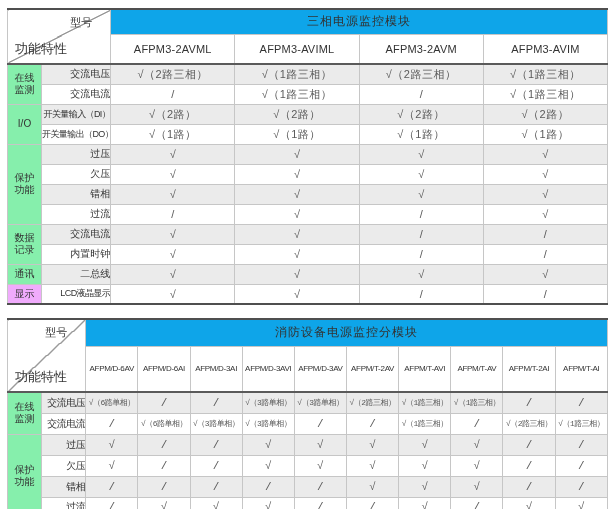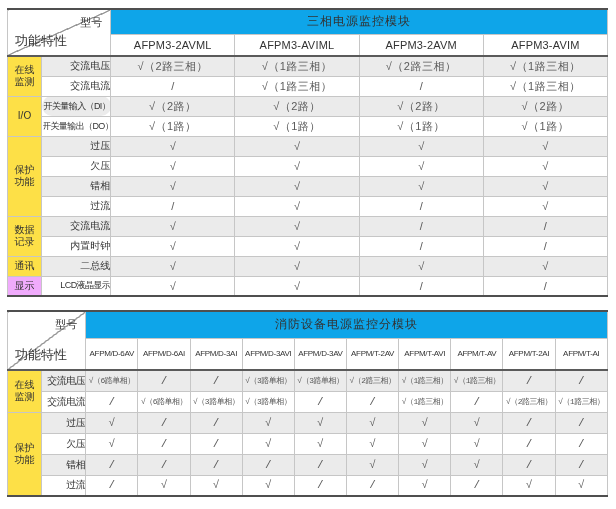--- a/index.html
+++ b/index.html
@@ -30,67 +30,67 @@
     background: #fff;
     overflow: hidden;
   }
 
   
   .t1 col.cg { width: 34px; } .t1 col.cl { width: 69px; } .t1 col.cv { width: 124px; }
   .t2 col.cg { width: 34px; } .t2 col.cl { width: 44px; } .t2 col.cv { width: 52px; }
 
   
   .t1 thead tr.title-row  { height: 25px; }
-  .t1 thead tr.model-row  { height: 22px; }
+  .t1 thead tr.model-row  { height: 30px; }
   .t1 tbody tr            { height: 20px; }
   .t2 thead tr.title-row  { height: 27px; }
-  .t2 thead tr.model-row  { height: 32px; }
+  .t2 thead tr.model-row  { height: 46px; }
   .t2 tbody tr            { height: 21px; }
 
   
   th.title {
     background: #0ea5e9;
     font-size: 12px;
     color: #333;
     letter-spacing: 1px;
   }
   th.corner {
     position: relative;
     background:
       linear-gradient(to bottom right,
         transparent 0, transparent calc(50% - 0.7px),
         #9a9a9a calc(50% - 0.7px), #9a9a9a calc(50% + 0.7px),
         transparent calc(50% + 0.7px)) #ffffff;
     border-bottom: 2px solid #5a5a5a;
   }
-  th.corner .c-top  { position: absolute; top: 5px; right: 8px; font-size: 11px; }
+  th.corner .c-top  { position: absolute; top: 5px; right: 18px; font-size: 11px; }
   th.corner .c-bot  { position: absolute; bottom: 5px; left: 7px; font-size: 13px; }
   tr.model-row th   { border-bottom: 2px solid #5a5a5a; }
   .t1 th.model { font-size: 11px; letter-spacing: 0.2px; }
   .t2 th.model { font-size: 8px; letter-spacing: -0.3px; white-space: nowrap; }
 
   
   td.group {
     background: #f0abfc;
     font-size: 10px;
     line-height: 12px;
     padding: 0 6px;
     word-break: break-all;
   }
   td.lbl  { font-size: 10px; white-space: nowrap; text-align: right; }
-  .t1 td.lbl.long { font-size: 9px;  letter-spacing: -0.6px; border-radius: 10px; }
+  .t1 td.lbl.long { font-size: 9px;  letter-spacing: -0.6px; }
   .t2 td.lbl { font-size: 10px; letter-spacing: -0.5px; }
   td.val  { color: #5a5a5a; }
   .t1 td.val { font-size: 11px; }
   .t2 td.val { font-size: 11px; font-family: Liberation Mono, monospace; }
   .t2 td.val.long { font-size: 8px; letter-spacing: -0.5px; white-space: nowrap; }
   .t1 td.val.long { letter-spacing: 0.5px; }
 
   tbody tr.stripe td { background: #ebebeb; }
-  tbody tr.stripe td.group { background: #fde047; }
+  tbody tr.stripe td.group { background: #86efac; }
   tbody tr.group-start td { border-top: 1px solid #8f8f8f; }
 </style>
 </head>
 <body>
 
 <div class="wrap">
   <div id="mount-t1">
       <table class="t1" id="t1">
         <colgroup>
           <col class="cg">

